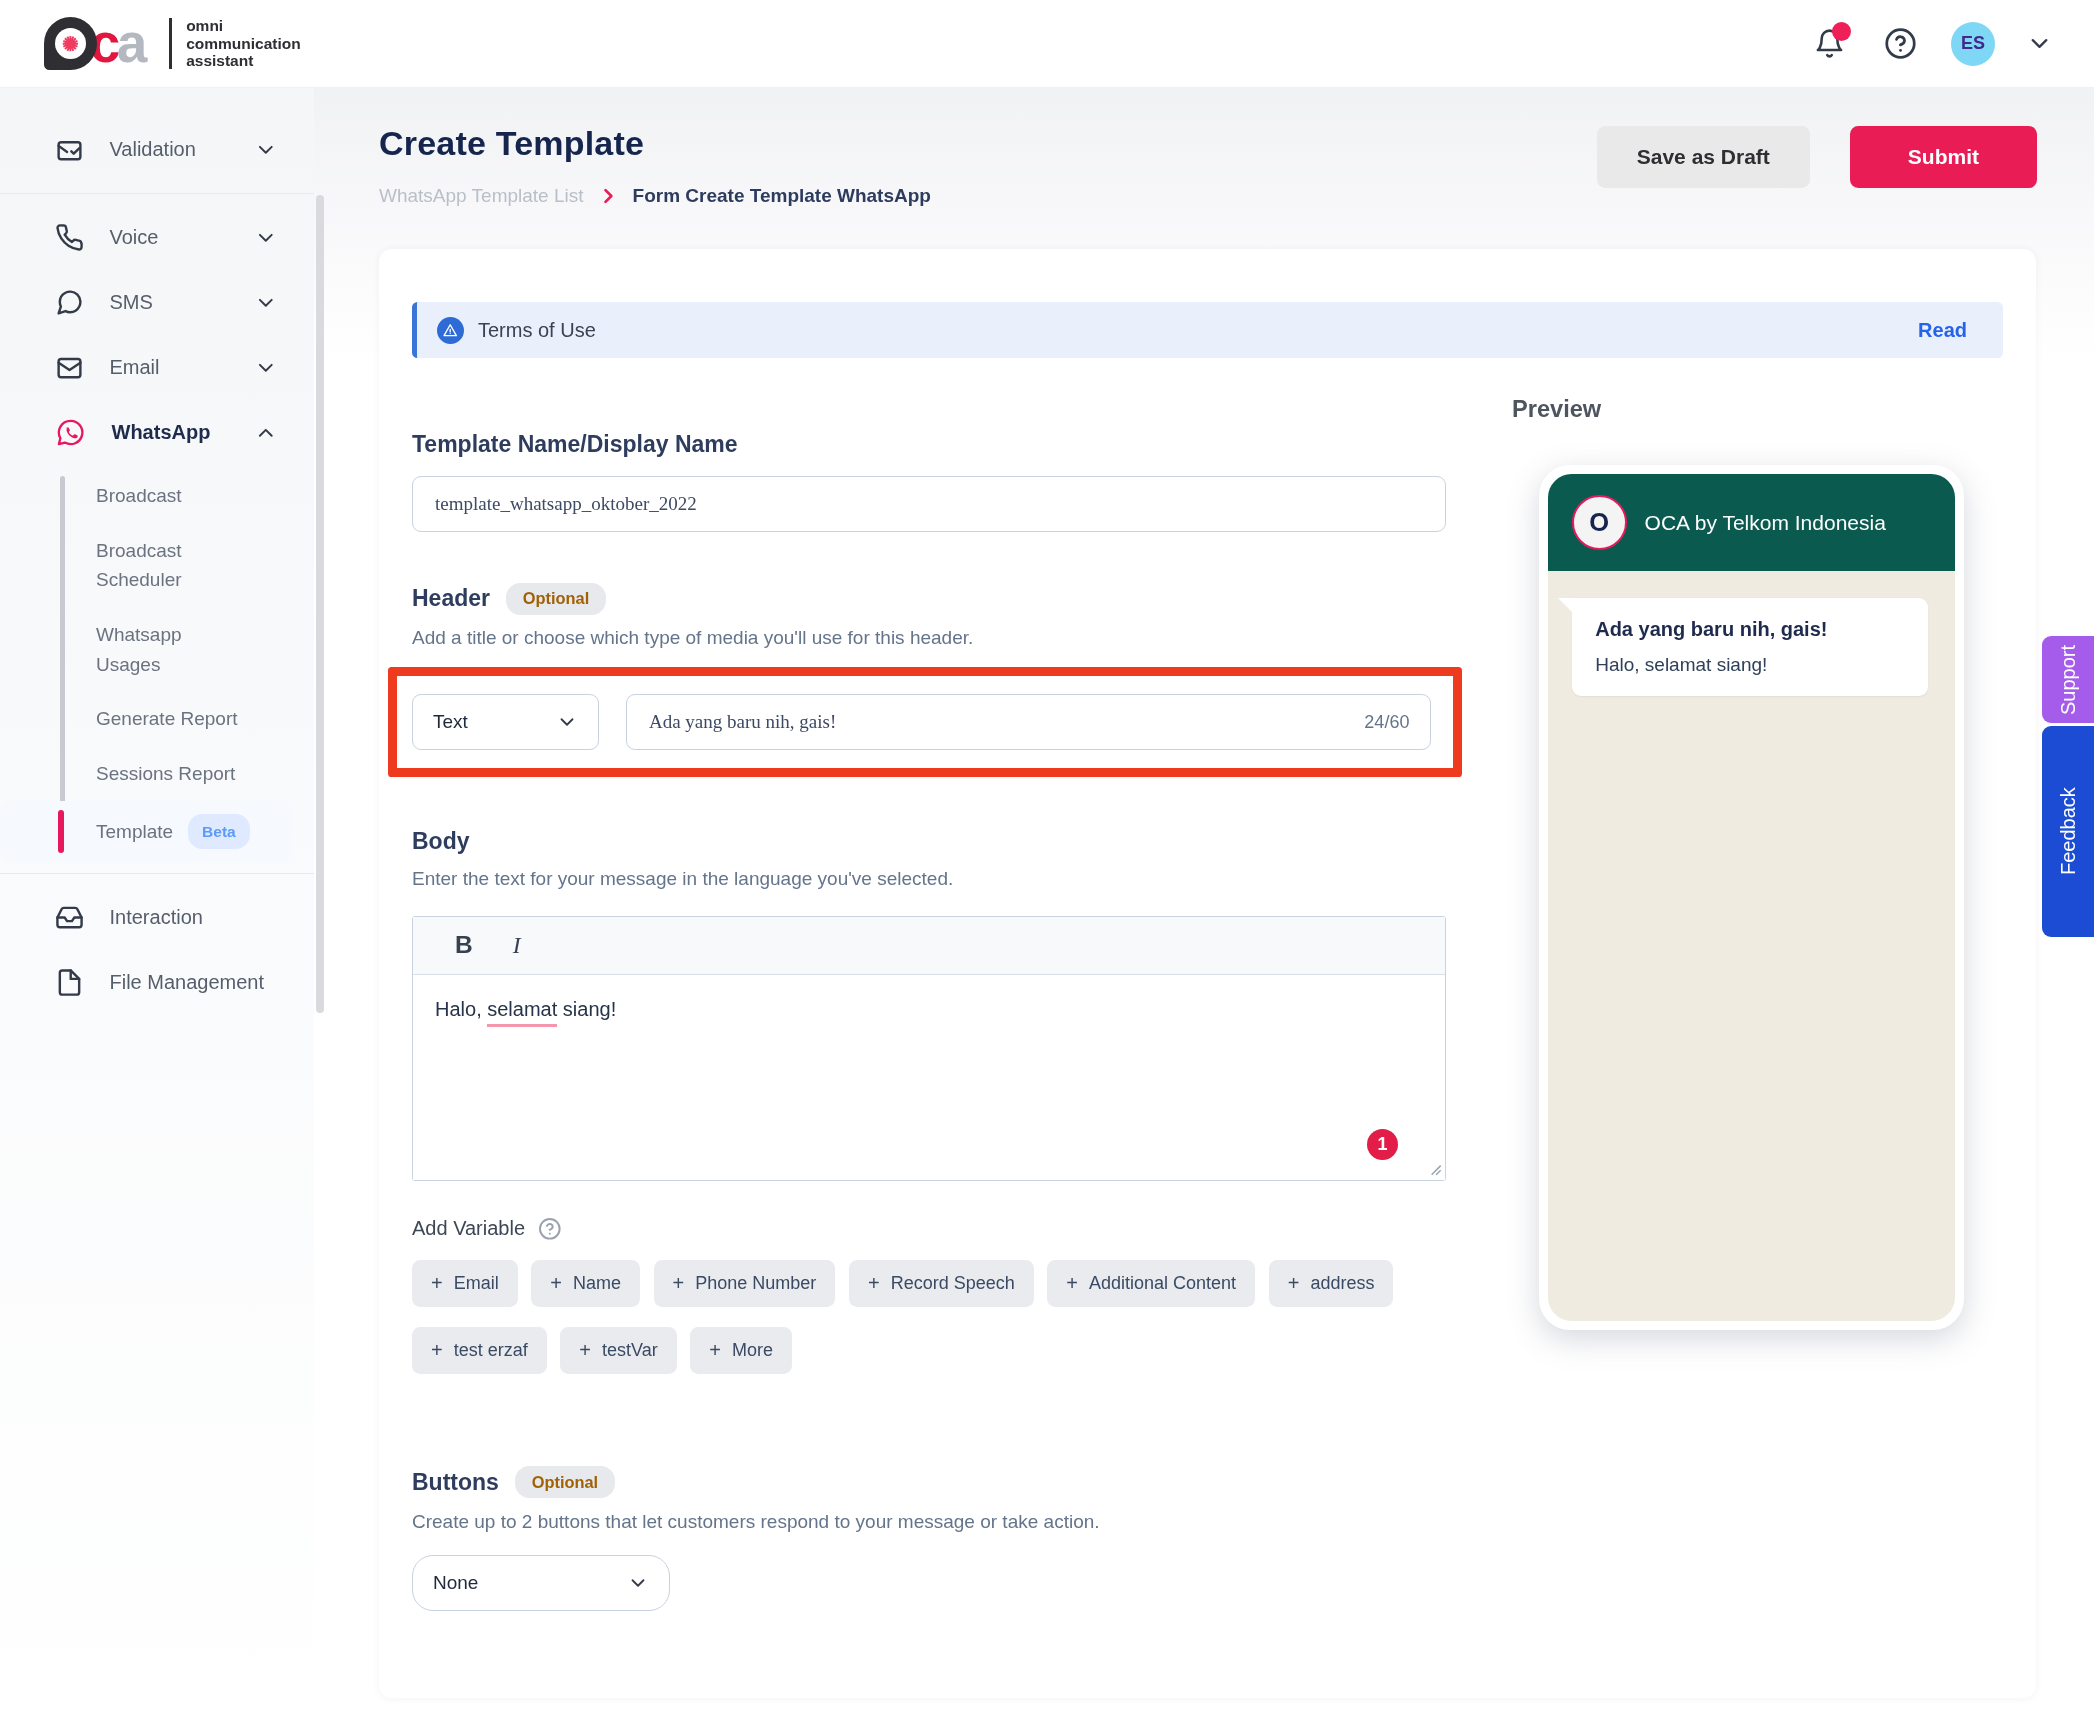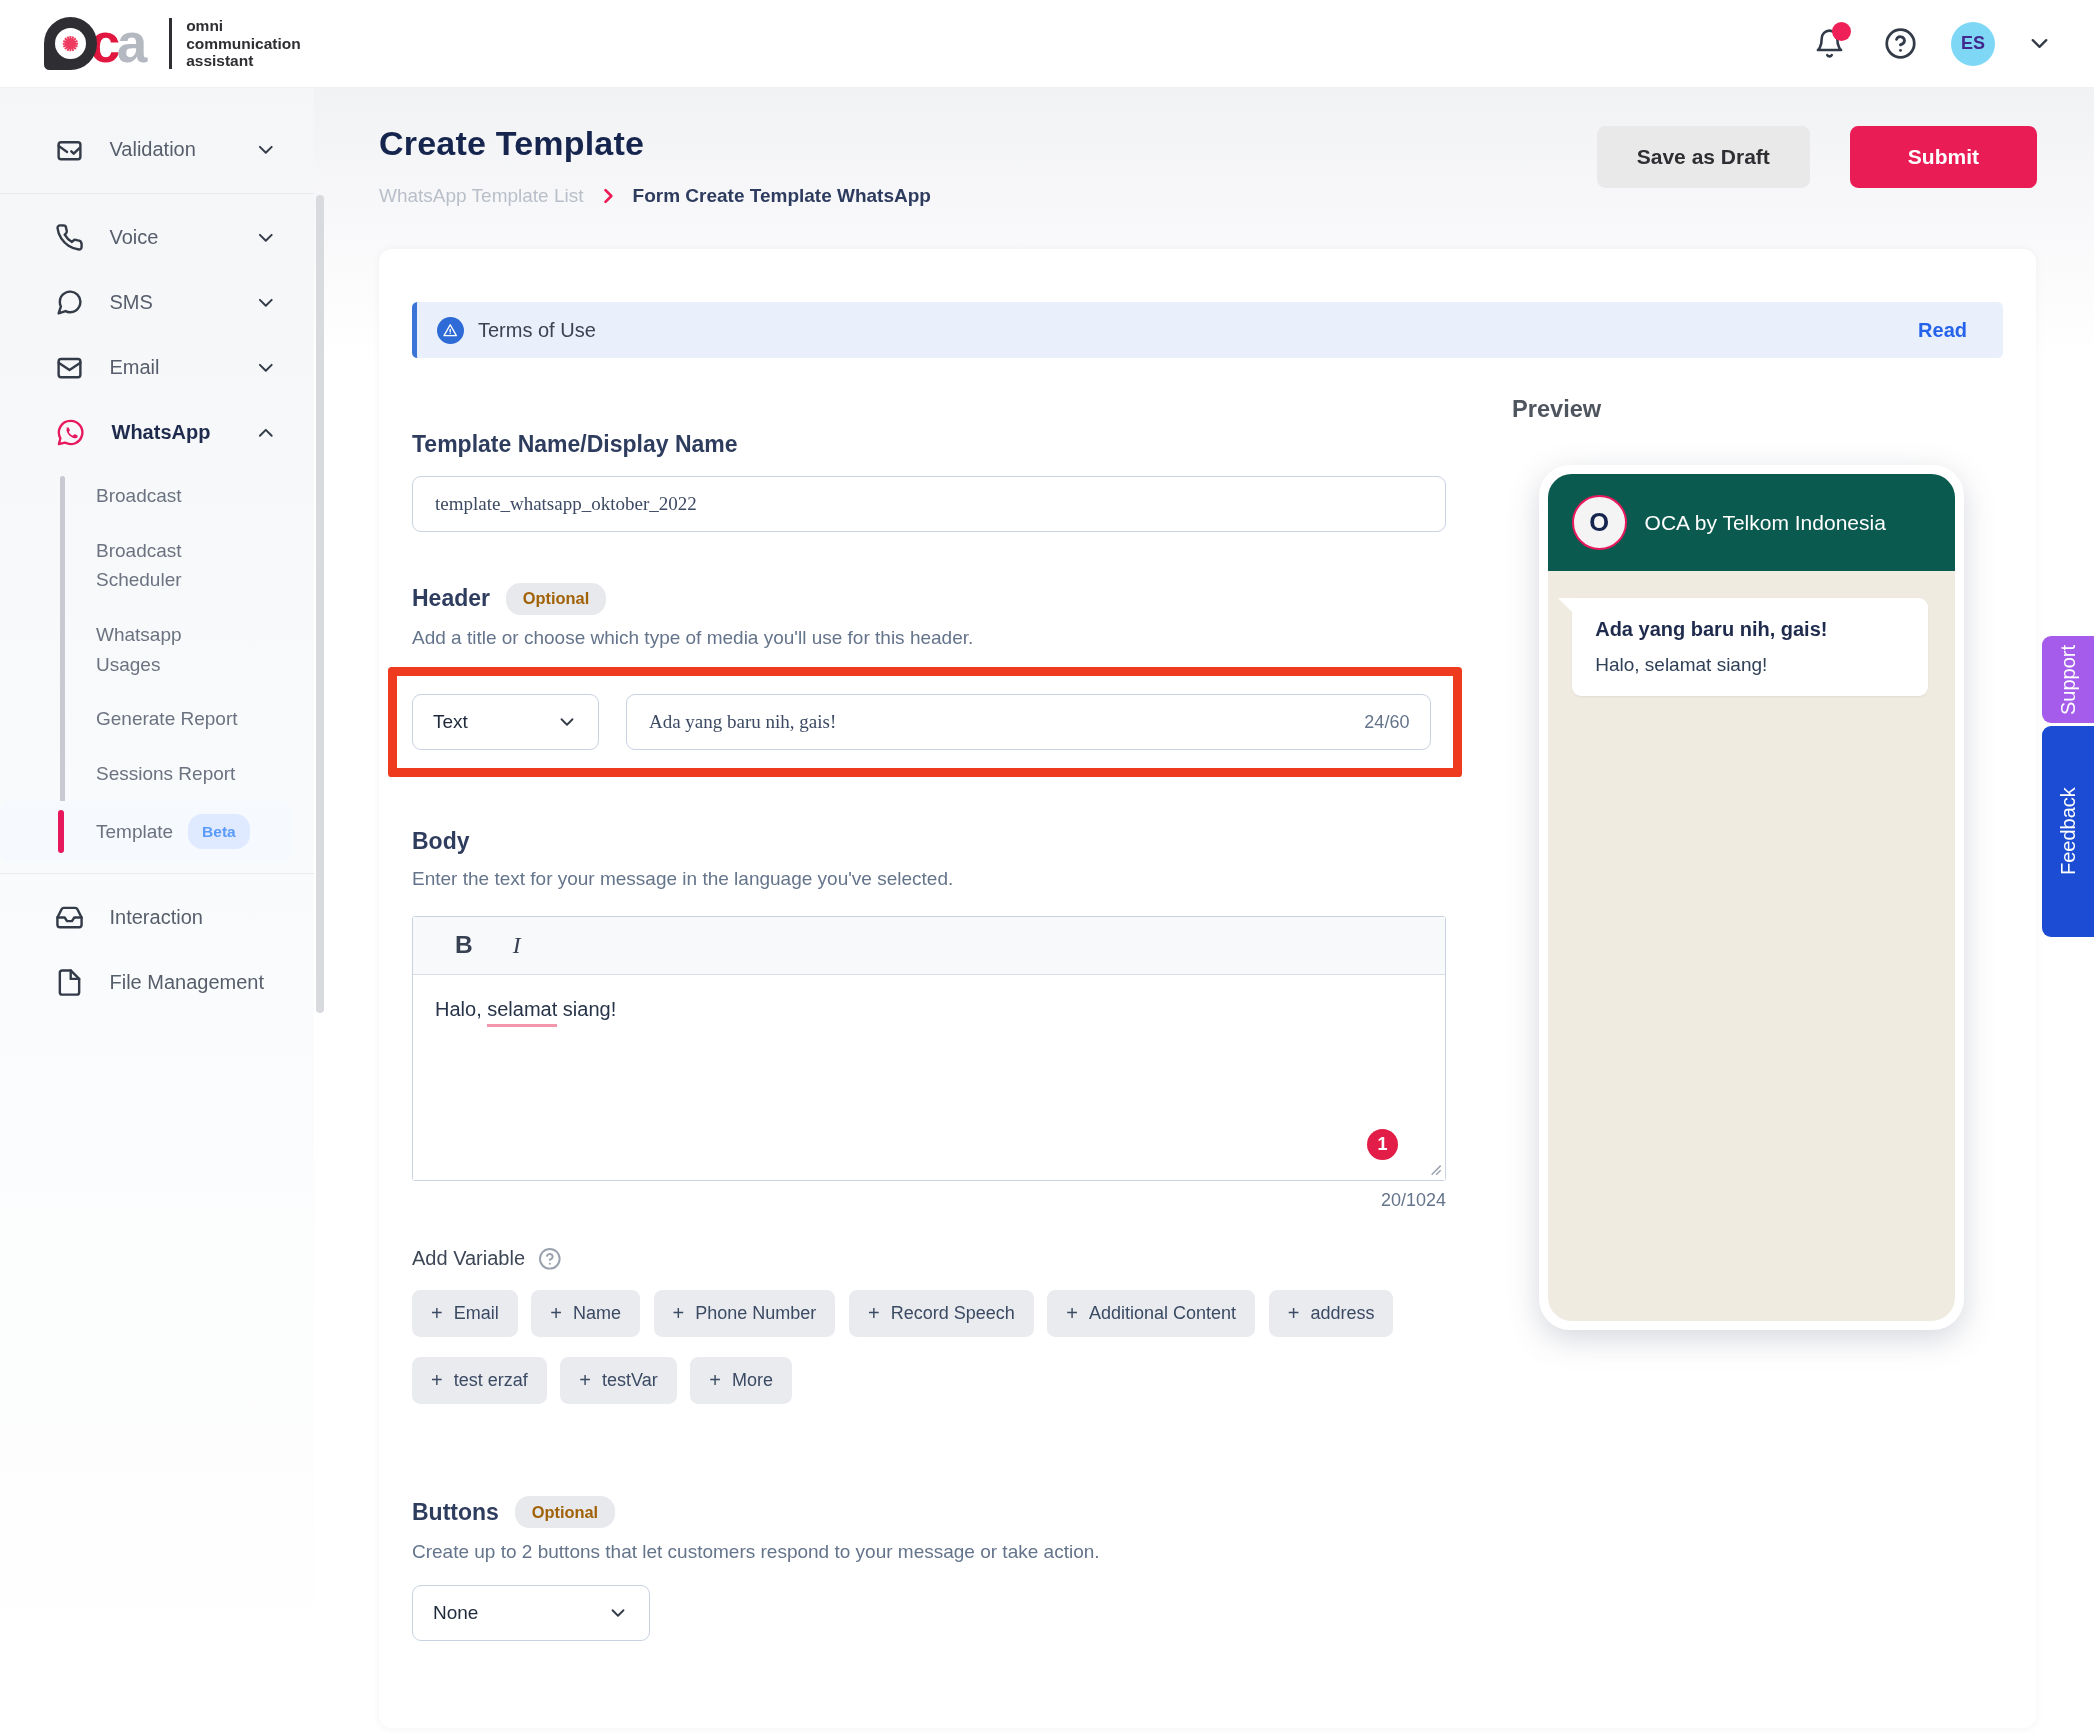--- a/index.html
+++ b/index.html
@@ -106,21 +106,21 @@
   .counter-row { text-align:right; margin-top:9px; font-size:18px; color:#64748b; }
 
   .addvar-head { display:flex; align-items:flex-start; gap:12.7px; margin-top:36px; }
   .addvar-label { font-size:20px; color:#3e4756; }
   .chip-row { display:flex; gap:13.6px; margin-top:20px; }
   .chip { display:flex; align-items:center; gap:11px; background:#e9ebef; border-radius:8.2px; height:47px; padding:0 19px;
           font-size:18px; color:#3b4a63; cursor:pointer; white-space:nowrap; }
   .chip .plus { font-size:20px; color:#3b4a63; }
 
   .buttons-section { margin-top:92px; }
-  .none-select { width:238px; margin-top:22px; }
+  .none-select { width:258px; margin-top:22px;border-radius:21px; }
 
   
   .preview-title { font-size:23.6px; font-weight:bold; color:#4e555f; }
   .phone { margin:42px 0 0 27px; width:425px; background:#ffffff; border-radius:31px; padding:9px; box-shadow:0 9px 31px rgba(90,100,125,0.25); }
   .phone-screen { border-radius:23.6px; overflow:hidden; }
   .wa-header { height:97px; background:#0b5a4f; display:flex; align-items:center; padding-left:23.6px; gap:18px; }
   .wa-avatar { width:55px; height:55px; border-radius:50%; background:#f4f4f4; border:2.7px solid #e8185d; display:flex; align-items:center;
                justify-content:center; font-size:25.5px; font-weight:bold; color:#16254e; }
   .wa-title { color:#ffffff; font-size:21px; }
   .wa-chat { height:750px; background:#efebe1; position:relative; padding:27px 23.6px; }
@@ -345,21 +345,20 @@
               </div>
               <div class="editor-body">
                 <span>Halo, </span><span class="misspell">selamat</span><span> siang!</span>
                 <span class="error-badge">1</span>
                 <svg class="resize-handle" width="14.5" height="14.5" viewBox="0 0 16 16" stroke="#9aa2ad" stroke-width="1.6">
                   <line x1="4" y1="14" x2="14" y2="4"></line>
                   <line x1="9" y1="14" x2="14" y2="9"></line>
                 </svg>
               </div>
             </div>
-            <div class="counter-row">20/1024</div>
 
             <div class="addvar-head">
               <span class="addvar-label">Add Variable</span>
               <svg width="23.6" height="23.6" viewBox="0 0 24 24" fill="none" stroke="#9aa2ad" stroke-width="2" stroke-linecap="round">
                 <circle cx="12" cy="12" r="10"></circle>
                 <path d="M9.1 9a3 3 0 0 1 5.8 1c0 2-3 3-3 3"></path>
                 <line x1="12" y1="17" x2="12.01" y2="17"></line>
               </svg>
             </div>
             <div class="chip-row">

